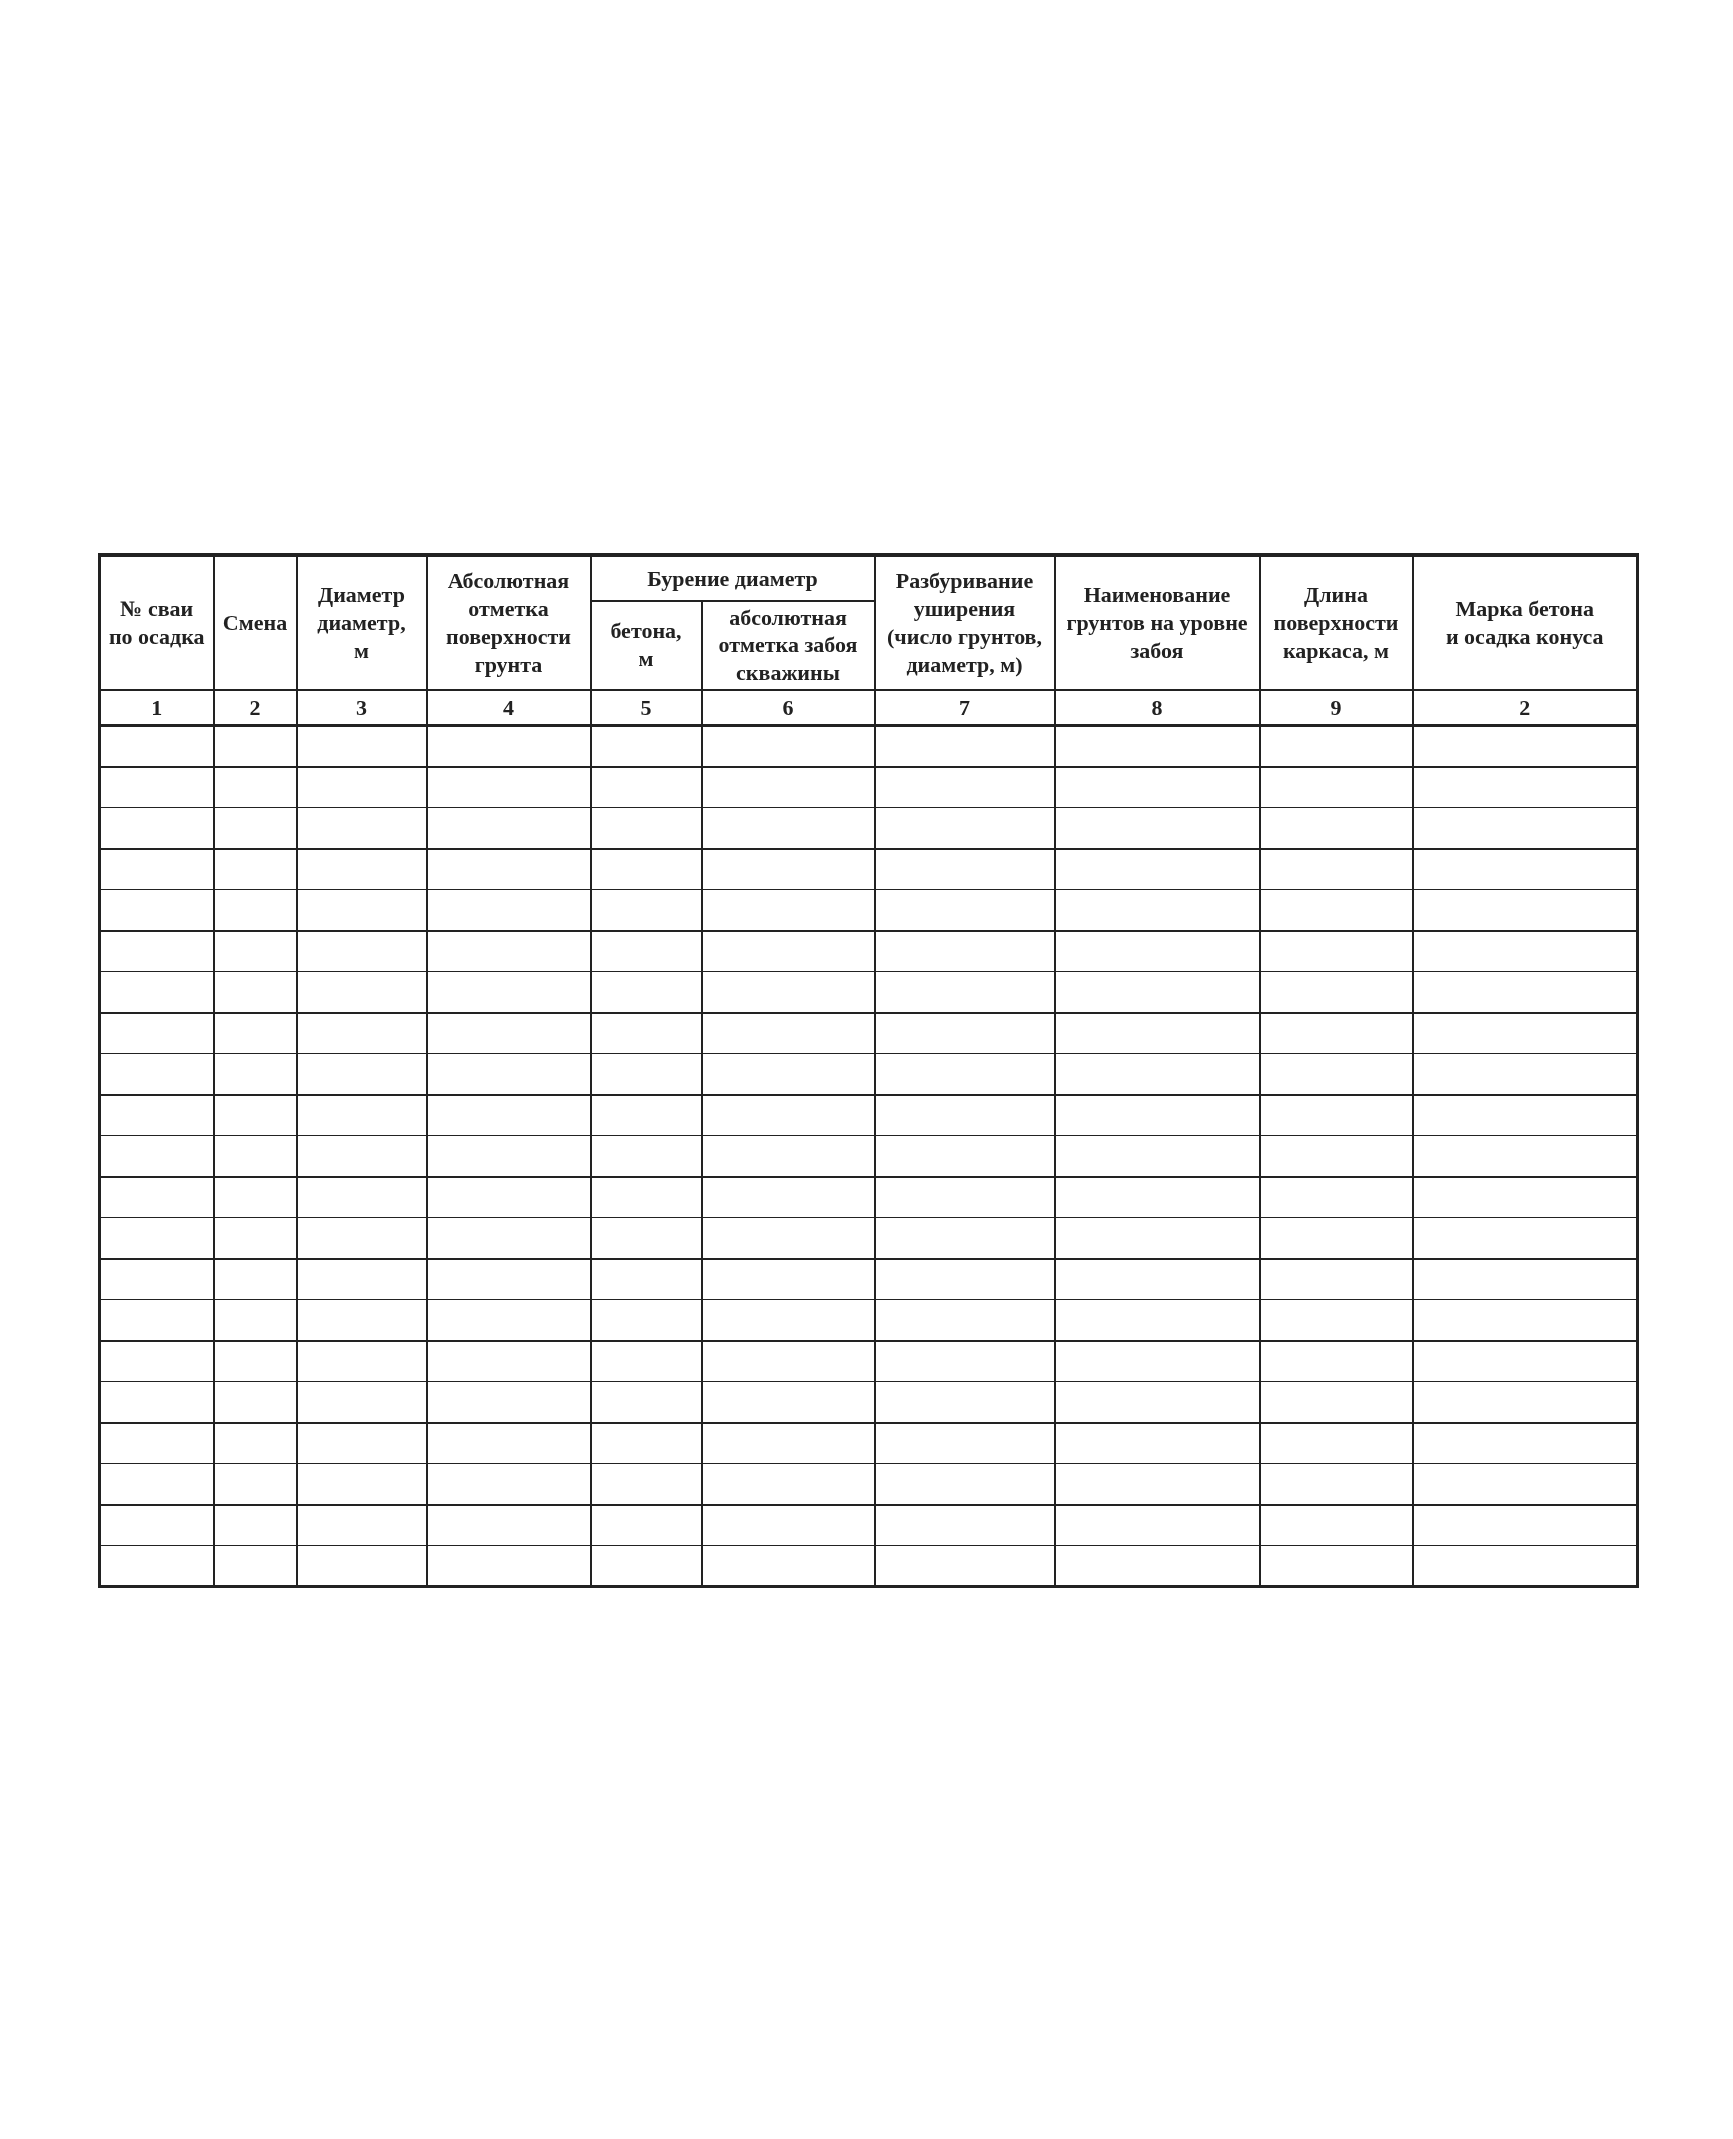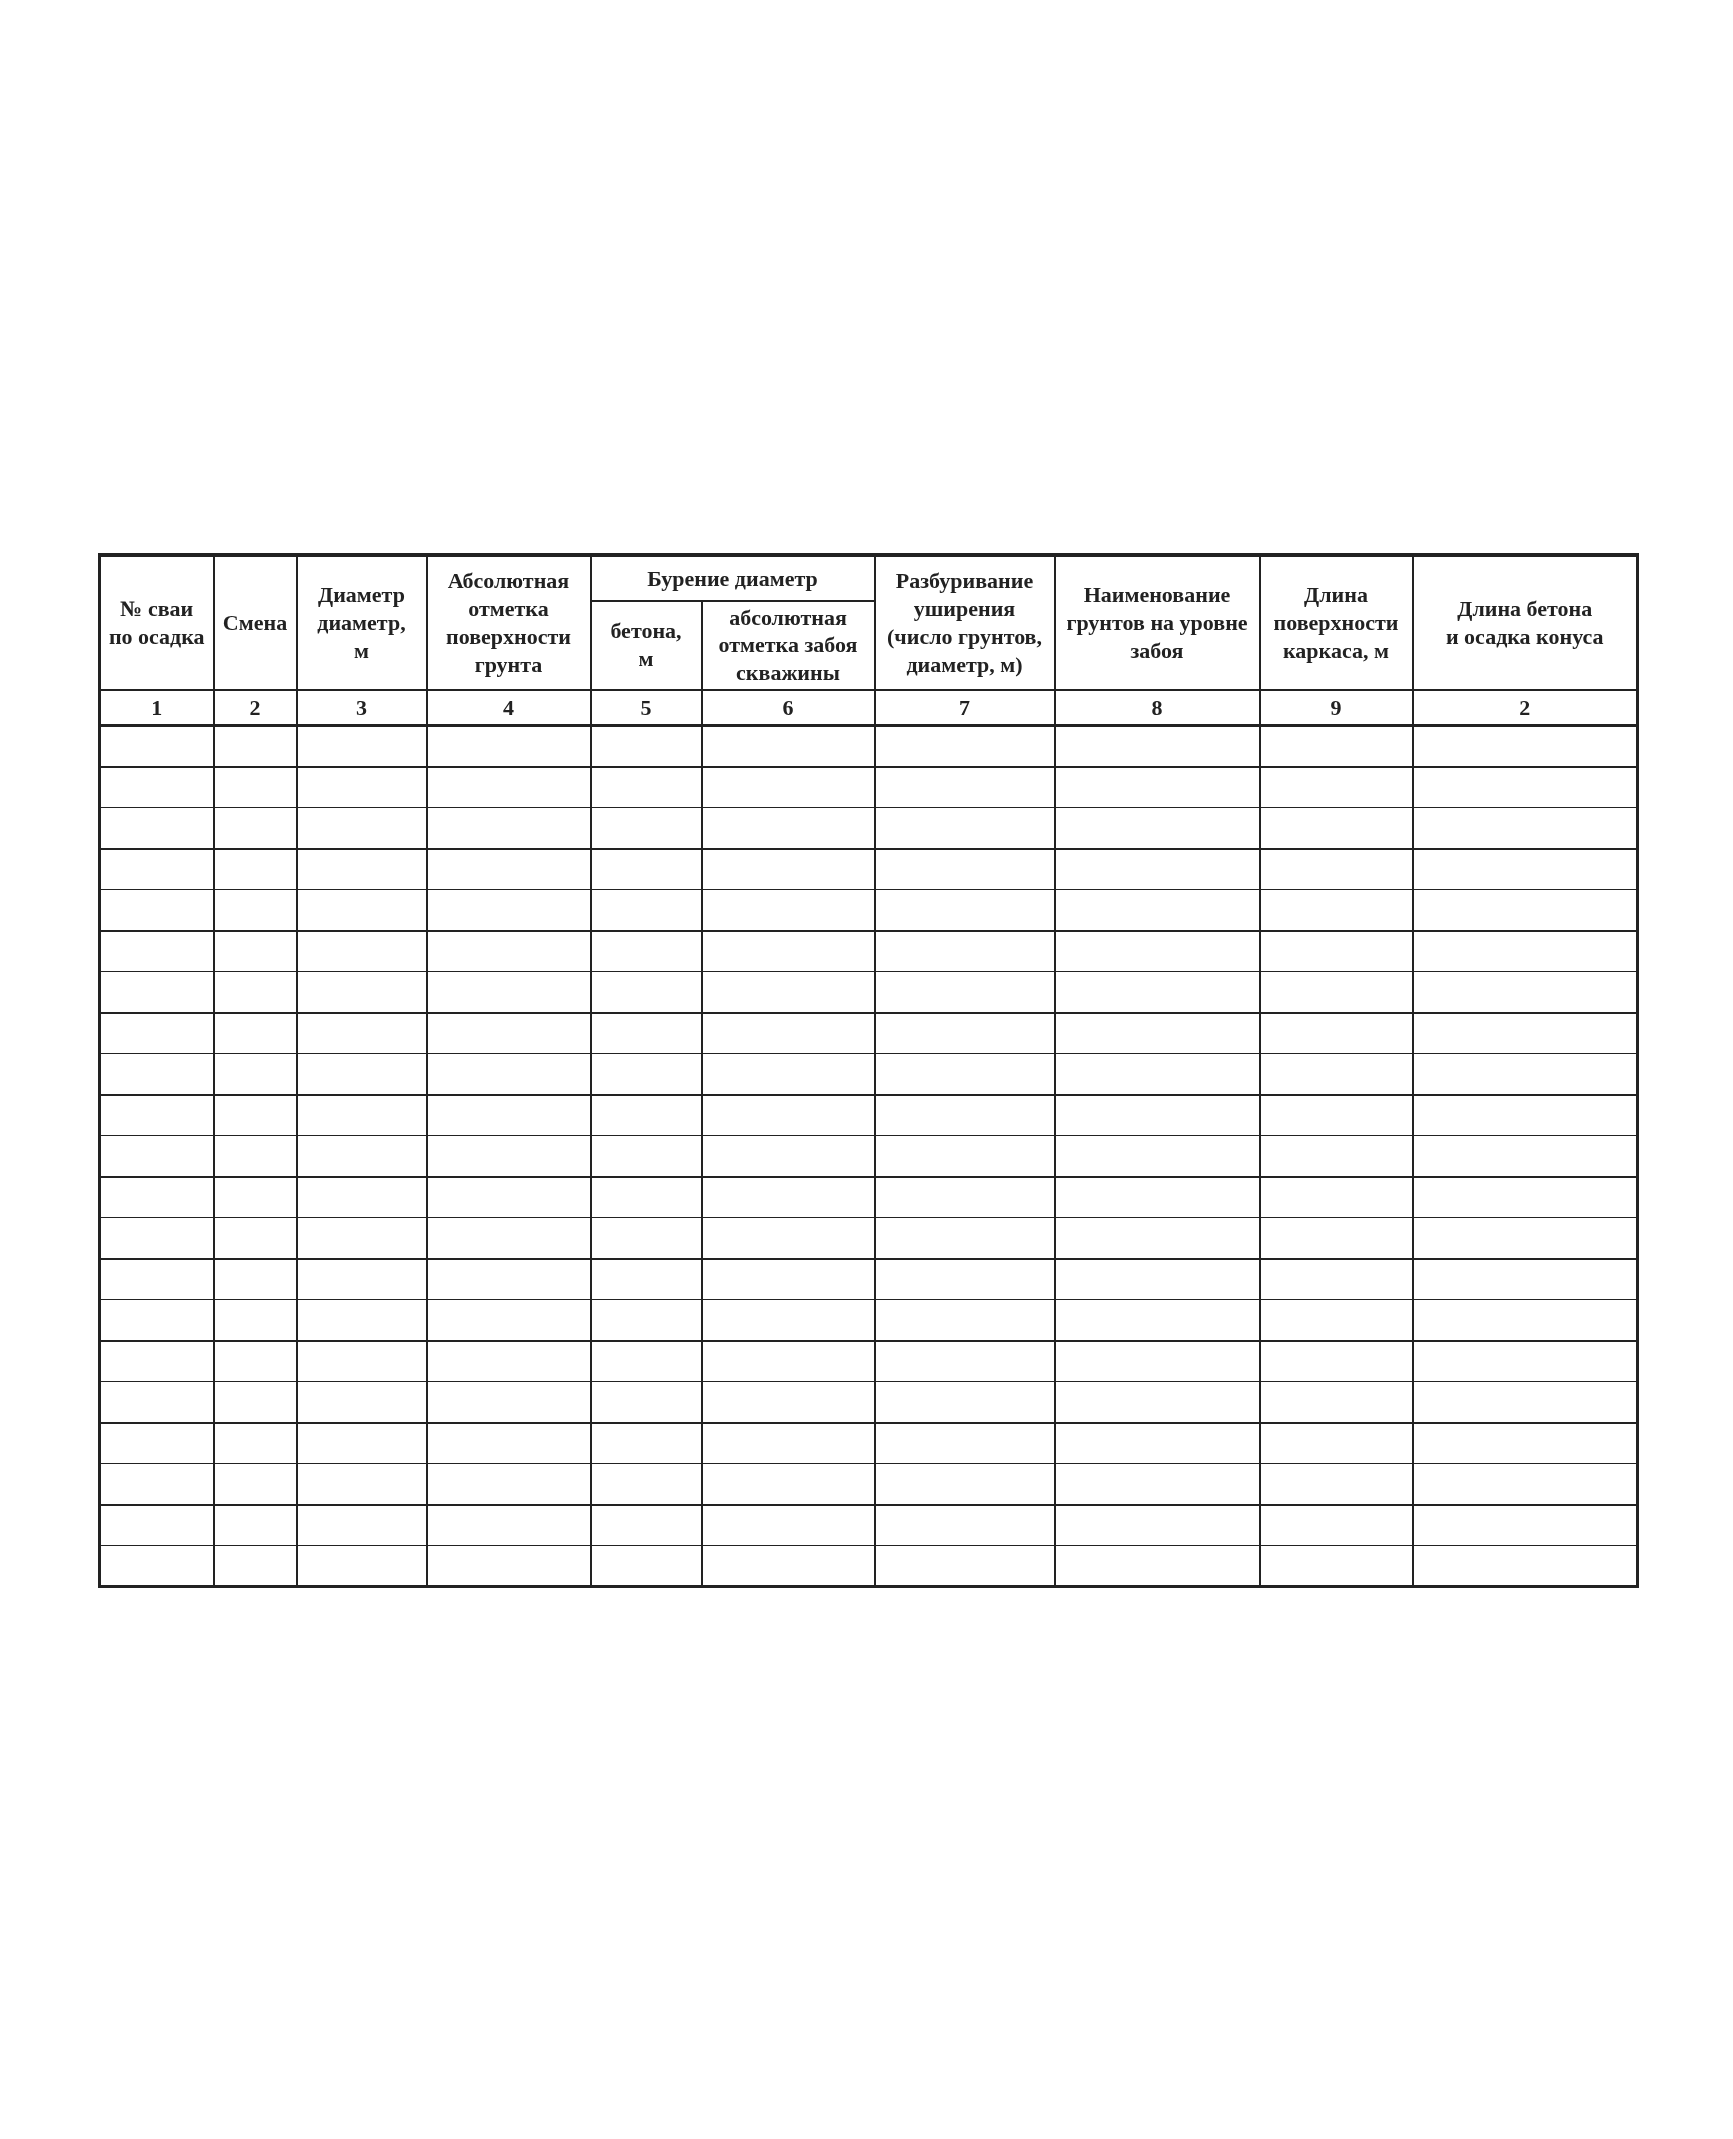--- a/index.html
+++ b/index.html
@@ -88,21 +88,21 @@
       <th rowspan="2">Разбуривание
 уширения
 (число грунтов,
 диаметр, м)</th>
       <th rowspan="2">Наименование
 грунтов на уровне
 забоя</th>
       <th rowspan="2">Длина
 поверхности
 каркаса, м</th>
-      <th rowspan="2">Длина бетона
+      <th rowspan="2">Марка бетона
 и осадка конуса</th>
     </tr>
     <tr class="row-sub">
       <th>бетона,
 м</th>
       <th>абсолютная
 отметка забоя
 скважины</th>
     </tr>
     <tr class="row-numbers">

